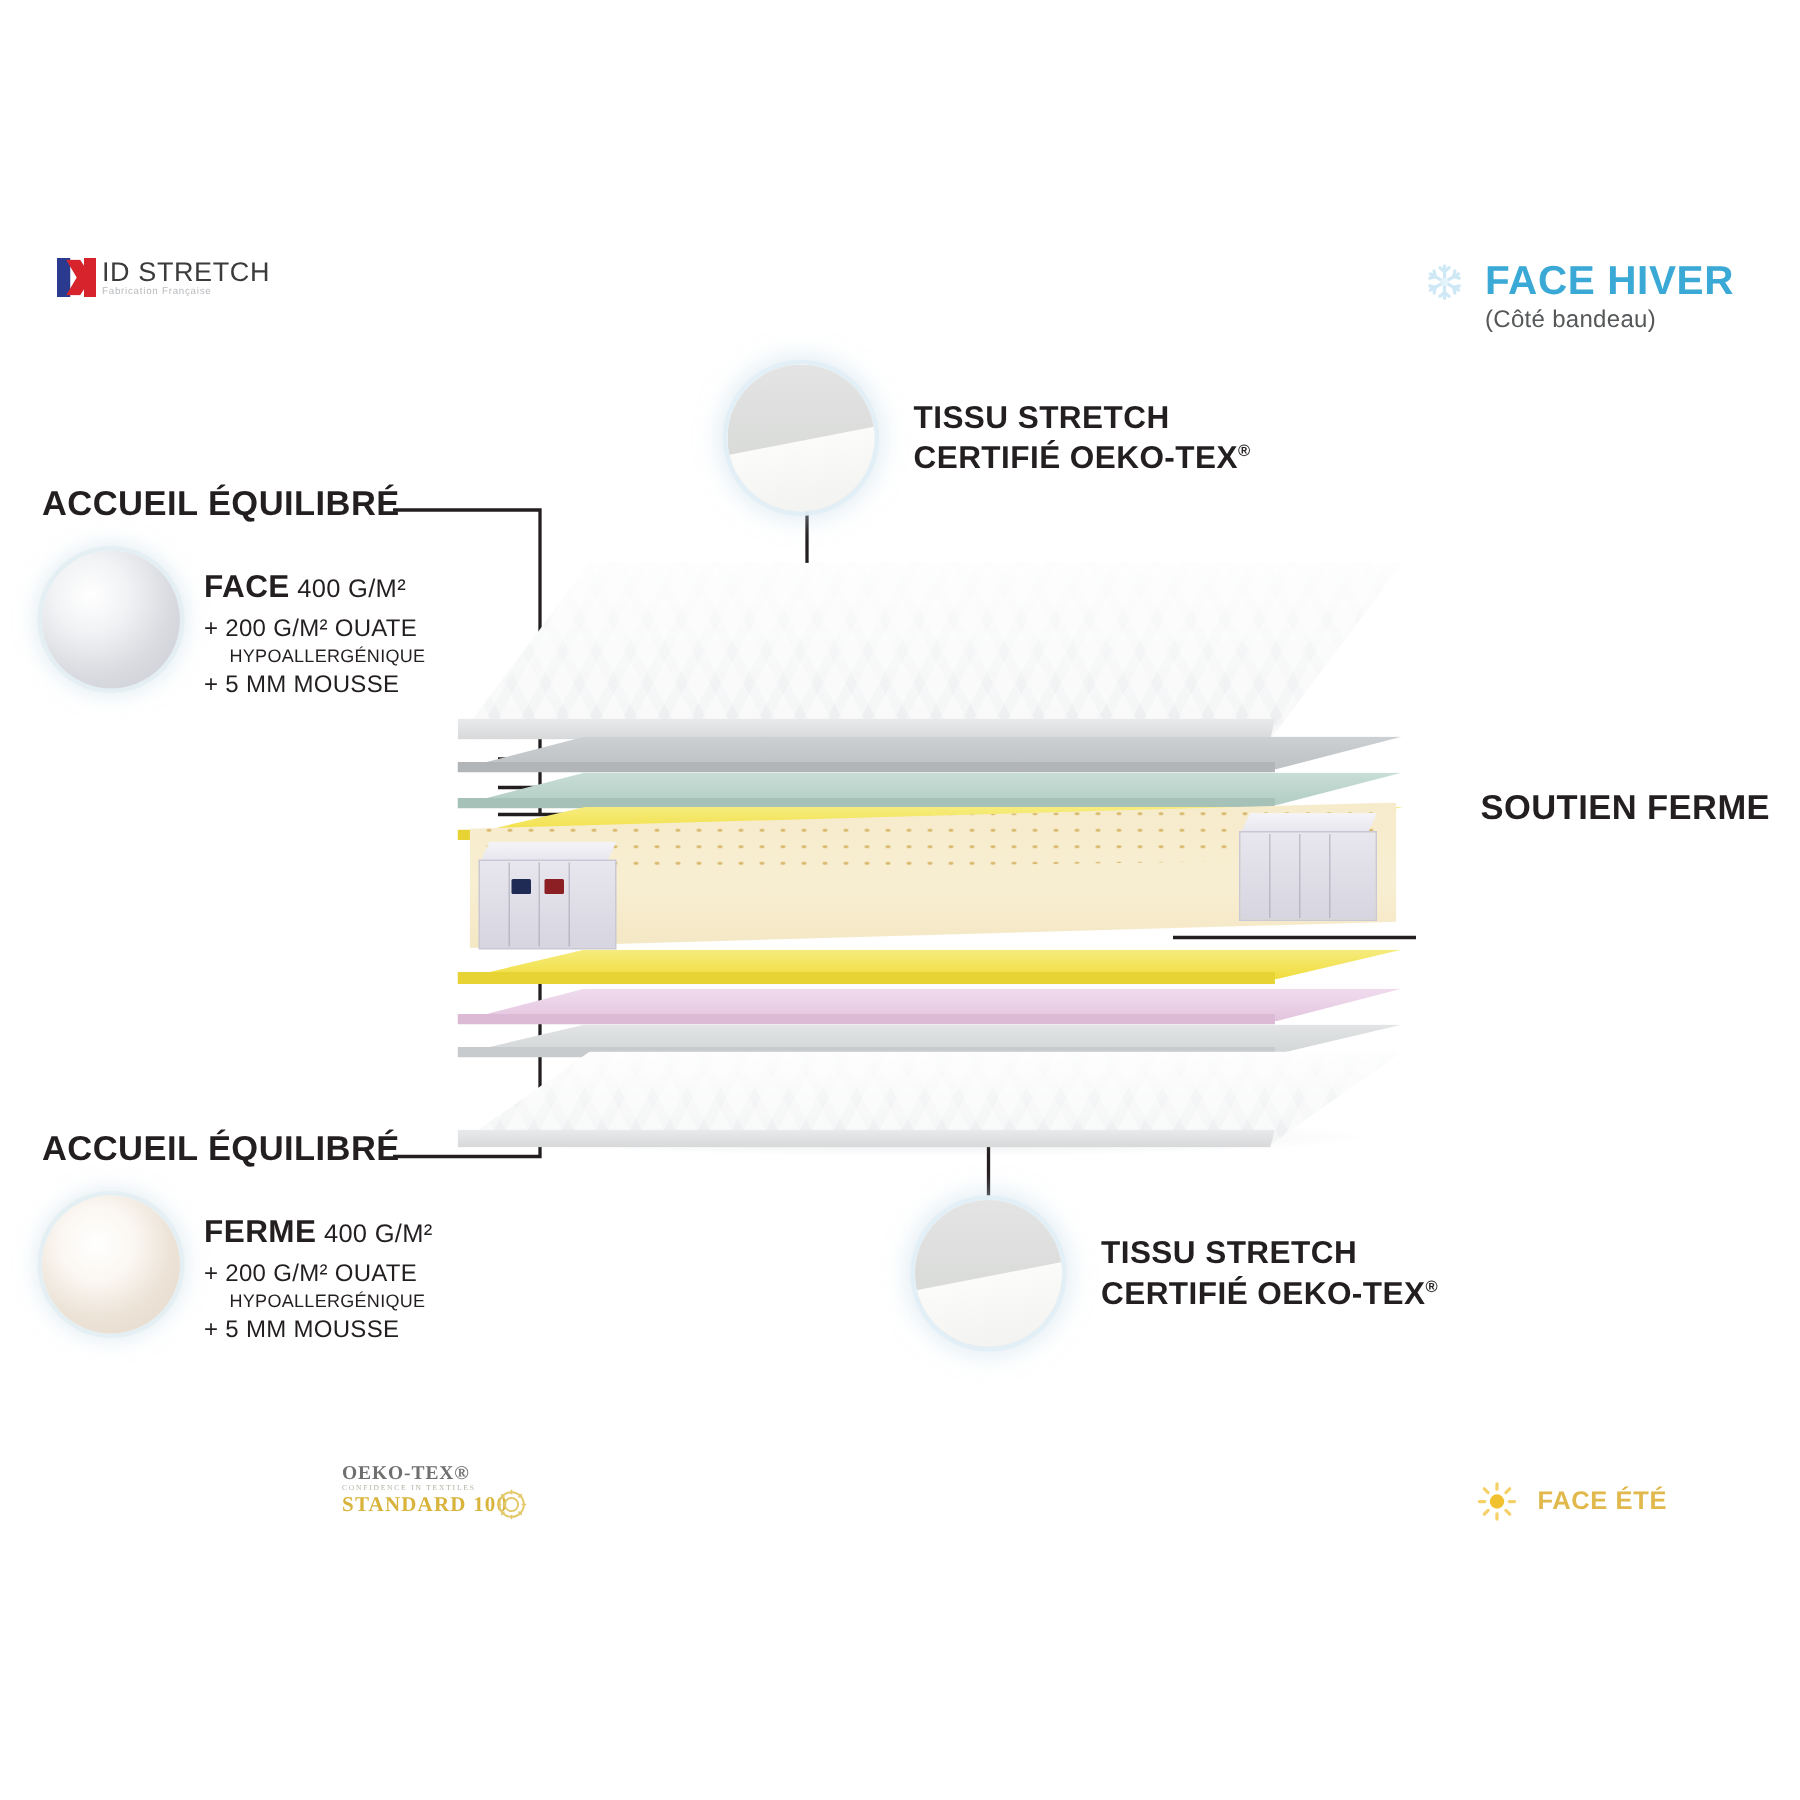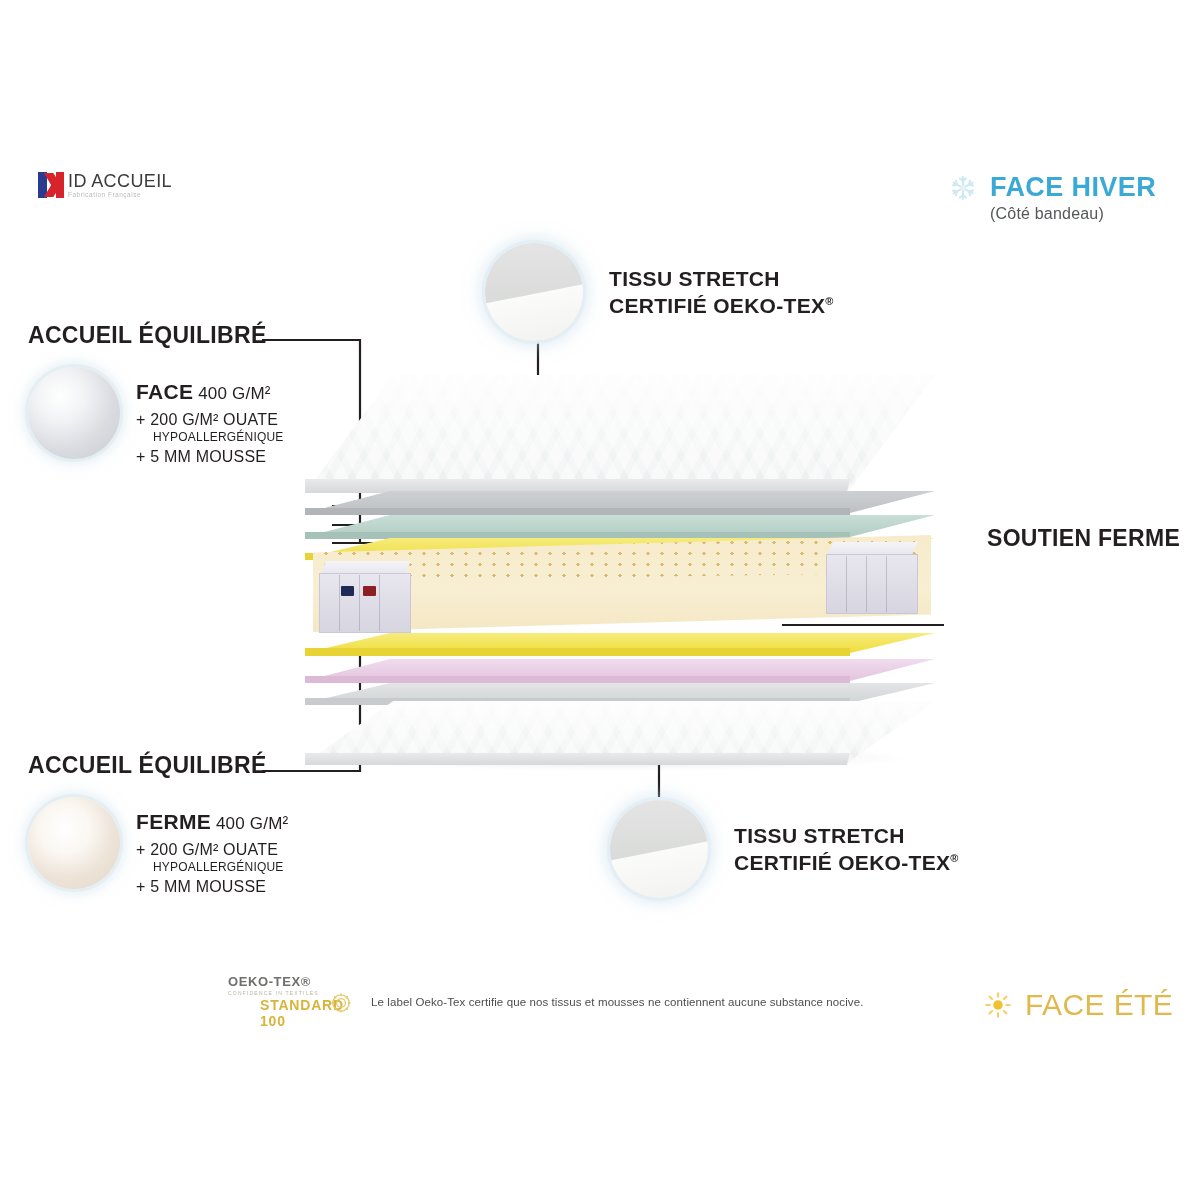--- a/index.html
+++ b/index.html
@@ -26,21 +26,21 @@
 
   
   #face-hiver { position:absolute; left:950px; top:172px; width:230px; }
   #face-hiver .row { display:flex; align-items:center; }
   .snowflake { width:26px; height:26px; color:#cfe8f5; flex:0 0 auto; margin-right:14px; }
   #face-hiver .title { font-size:27px; font-weight:bold; color:#3aa9d6; letter-spacing:.4px; }
   #face-hiver .sub { font-size:16px; color:#555759; margin-top:2px; margin-left:40px; letter-spacing:.2px;}
 
   #face-ete { position:absolute; left:985px; top:988px; display:flex; align-items:center; }
   .sun { width:26px; height:26px; margin-right:14px; flex:0 0 auto; }
-  #face-ete .title { font-size:30px; font-weight:normal; color:#e0b84c; letter-spacing:.4px; }
+  #face-ete .title { font-size:17px; font-weight:bold; color:#e0b84c; letter-spacing:.4px; }
 
   
   .callout { position:absolute; width:330px; }
   .callout .head { font-size:23px; font-weight:bold; letter-spacing:.3px; color:#231f20; white-space:nowrap; }
   .callout .body { display:flex; margin-top:18px; }
   .swatch { width:92px; height:92px; border-radius:50%; flex:0 0 auto;
             box-shadow:0 0 0 3px rgba(228,238,243,.95), 0 0 14px 4px rgba(200,220,232,.55); }
   .sw-laine { background:
       radial-gradient(circle at 35% 32%, #ffffff 0%, #f2f3f5 28%, #d9dbe0 62%, #c9ccd3 100%); }
   .sw-coton { background:
@@ -136,42 +136,42 @@
       background:linear-gradient(180deg,#f4f4f8 0%, #e4e3ec 100%);
       clip-path:polygon(8% 0%, 100% 0%, 92% 100%, 0% 100%); }
   .sidepanel .stitch { position:absolute; top:14px; width:1px; height:56px; background:rgba(160,158,175,.55); }
   .tag { position:absolute; width:13px; height:10px; border-radius:1px; }
 
   
   #shadow { position:absolute; left:318px; top:745px; width:600px; height:26px;
      background:radial-gradient(ellipse at 50% 50%, rgba(120,125,130,.18) 0%, rgba(255,255,255,0) 70%); }
 
   
-  #oeko { position:absolute; left:228px; top:975px; display:flex; align-items:center; }
+  #oeko { position:absolute; left:228px; top:975px; display:flex; align-items:flex-end;font-family:Liberation Serif, serif; }
   #oeko .logo { width:125px; position:relative; }
   #oeko .l1 { font-size:13px; font-weight:bold; color:#6f6f6e; letter-spacing:.6px; line-height:1.1; }
   #oeko .l2 { font-size:5px; color:#b6b2a4; letter-spacing:1.2px; margin-top:1px; }
-  #oeko .l3 { font-size:14px; font-weight:bold; color:#d8b43c; letter-spacing:.8px; margin-top:1px;margin-left:32px;}
+  #oeko .l3 { font-size:14px; font-weight:bold; color:#d8b43c; letter-spacing:.8px; margin-top:1px;}
   #oeko .mark { position:absolute; right:0; top:16px; width:24px; height:24px; }
   #oeko .note { margin-left:18px; font-size:11.5px; color:#4d4d4f; letter-spacing:.1px; }
 </style>
 </head>
 <body>
 
 <div class="stage">
 
   <div id="logo">
     <div class="flag">
       <div class="bl"></div>
         <div class="wh"></div>
         <div class="rd"></div>
       <div class="dshape"></div>
     </div>
     <div class="ltxt">
-      <div class="lmain">ID ACCUEIL</div>
+      <div class="lmain">ID STRETCH</div>
       <div class="lsub">Fabrication Française</div>
     </div>
   </div>
 
   <div id="face-hiver">
     <div class="row">
       <svg class="snowflake" viewBox="0 0 24 24">
         <g stroke="#cfe8f5" stroke-width="2" stroke-linecap="round">
           <line x1="12" y1="2" x2="12" y2="22"></line>
           <line x1="3.3" y1="7" x2="20.7" y2="17"></line>
@@ -376,16 +376,15 @@
             <line x1="12" y1="18.8" x2="12" y2="21.8"></line>
           <line x1="2.2" y1="12" x2="5.2" y2="12"></line>
             <line x1="18.8" y1="12" x2="21.8" y2="12"></line>
           <line x1="5.1" y1="5.1" x2="7.3" y2="7.3"></line>
             <line x1="16.7" y1="16.7" x2="18.9" y2="18.9"></line>
           <line x1="5.1" y1="18.9" x2="7.3" y2="16.7"></line>
             <line x1="16.7" y1="7.3" x2="18.9" y2="5.1"></line>
         </g>
       </svg>
     </div>
-    <div class="note">Le label Oeko-Tex certifie que nos tissus et mousses ne contiennent aucune substance nocive.</div>
   </div>
 
 </div>
 
 </body></html>

